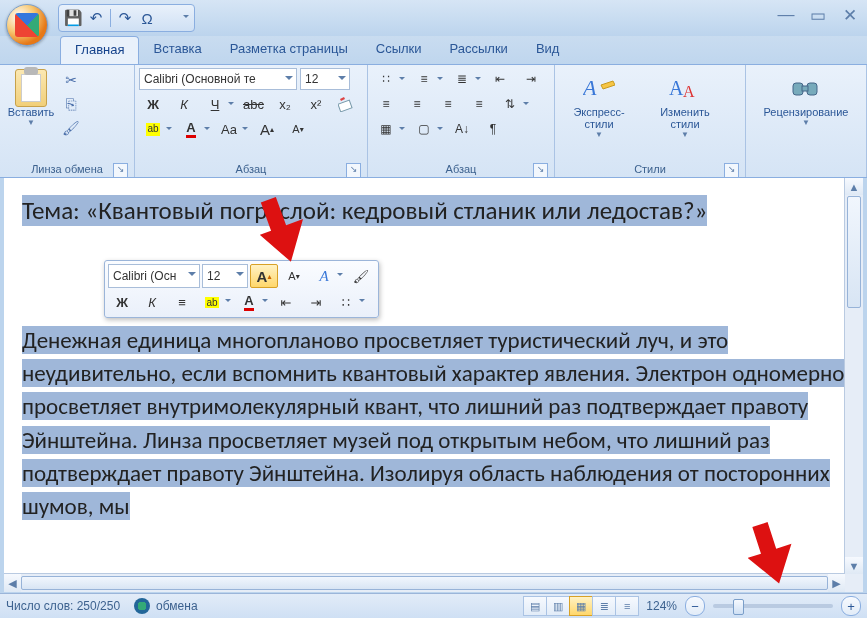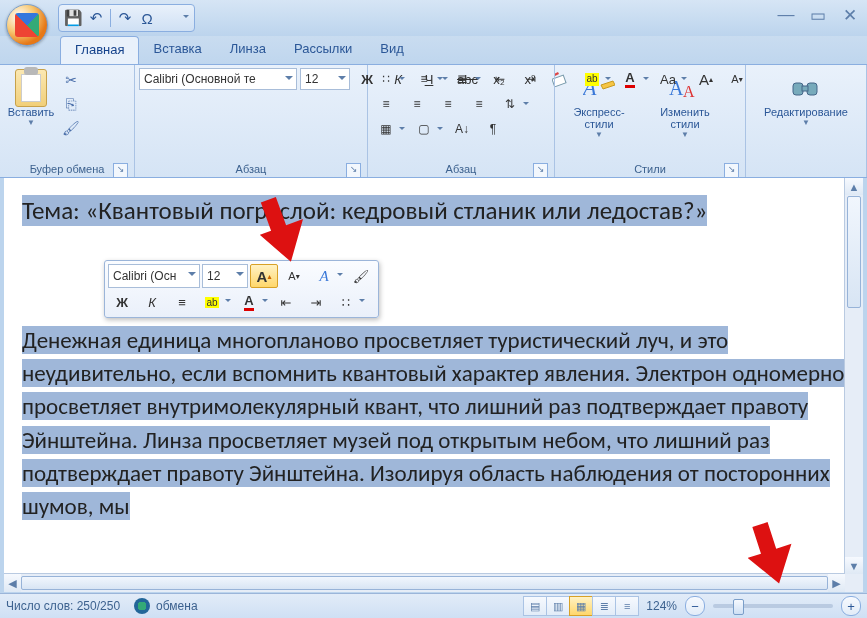--- a/index.html
+++ b/index.html
@@ -112,21 +112,21 @@
     width:54px;height:76px;
     display:flex;flex-direction:column;align-items:center;justify-content:flex-start;
     font-size:11px;color:#2b5797;padding-top:4px;text-align:center;
   }
   .big-btn .ic{width:32px;height:32px;margin-bottom:2px;display:flex;align-items:center;justify-content:center;font-size:26px;}
   .paste-ic{width:32px;height:36px;border:1px solid #c7a14a;border-radius:3px;background:linear-gradient(#fbe8b2,#f1cf79);position:relative;}
   .paste-ic:before{content:"";position:absolute;left:5px;right:5px;top:4px;bottom:4px;background:#fff;border:1px solid #ccc;}
   .paste-ic:after{content:"";position:absolute;left:8px;right:8px;top:-3px;height:8px;border-radius:3px;background:#b8b8b8;}
   .mini-col{display:flex;flex-direction:column;gap:4px;padding-top:2px;}
   .mini-btn{width:20px;height:20px;display:flex;align-items:center;justify-content:center;font-size:14px;color:#4b6faa;}
-  .font-rows{display:flex;flex-direction:row;gap:3px;}
+  .font-rows{display:flex;flex-direction:column;gap:3px;}
   .row{display:flex;gap:3px;align-items:center;}
   .combo{height:20px;border:1px solid #a8bdd9;background:#fff;font-size:12px;padding:0 14px 0 4px;position:relative;display:flex;align-items:center;color:#333;}
   .combo:after{content:"";position:absolute;right:3px;top:7px;border:4px solid transparent;border-top-color:#5d7ea9;}
   .tbtn{min-width:20px;height:20px;border:1px solid transparent;padding:0 3px;display:flex;align-items:center;justify-content:center;font-size:13px;color:#333;border-radius:2px;}
   .tbtn svg{display:block;}
   .styl-a{display:flex;align-items:center;justify-content:center;}
 
   
   .dd{position:relative;padding-right:10px;}
   .dd:after{content:"";position:absolute;right:1px;top:8px;border:3px solid transparent;border-top-color:#5d7ea9;}
@@ -223,21 +223,22 @@
   <div class="win-controls">
     <div class="win-btn">—</div>
     <div class="win-btn">▭</div>
     <div class="win-btn">✕</div>
   </div>
 </div>
 
 <div class="tabs-row">
   <div class="tab active">Главная</div>
   <div class="tab">Вставка</div>
-  <div class="tab">Линза</div>
+  <div class="tab">Разметка страницы</div>
+  <div class="tab">Ссылки</div>
   <div class="tab">Рассылки</div>
   <div class="tab">Вид</div>
 </div>
 
 <div class="ribbon">
 
   <div class="group" style="width:126px">
     <div class="group-body">
       <div class="big-btn">
         <div class="ic">
@@ -246,21 +247,21 @@
         <span>Вставить</span>
         <span style="font-size:8px;color:#5d7ea9">▼</span>
       </div>
       <div class="mini-col">
         <div class="mini-btn">✂</div>
         <div class="mini-btn">⎘</div>
         <div class="mini-btn">🖌</div>
       </div>
     </div>
     <div class="group-label">
-      <span>Буфер обмена</span>
+      <span>Линза обмена</span>
       <div class="launcher">↘</div>
     </div>
   </div>
 
   <div class="group" style="width:224px">
     <div class="group-body">
       <div class="font-rows">
         <div class="row">
           <div class="combo" style="width:138px">Calibri (Основной те</div>
           <div class="combo" style="width:30px">12</div>
@@ -367,21 +368,21 @@
   <div class="group" style="flex:1">
     <div class="group-body" style="justify-content:center">
       <div class="big-btn" style="width:110px">
         <div class="ic">
           <svg width="30" height="22">
               <rect x="2" y="6" width="10" height="12" rx="3" fill="#7ab" stroke="#468"></rect>
               <rect x="16" y="6" width="10" height="12" rx="3" fill="#7ab" stroke="#468"></rect>
               <rect x="11" y="9" width="6" height="5" fill="#7ab" stroke="#468"></rect>
             </svg>
         </div>
-        <span>Редактирование</span>
+        <span>Рецензирование</span>
           <span style="font-size:8px;color:#5d7ea9">▼</span>
       </div>
     </div>
     <div class="group-label">&nbsp;</div>
   </div>
 </div>
 
 <div class="doc-wrap">
   <div class="doc-scroll">
     <div class="page">

